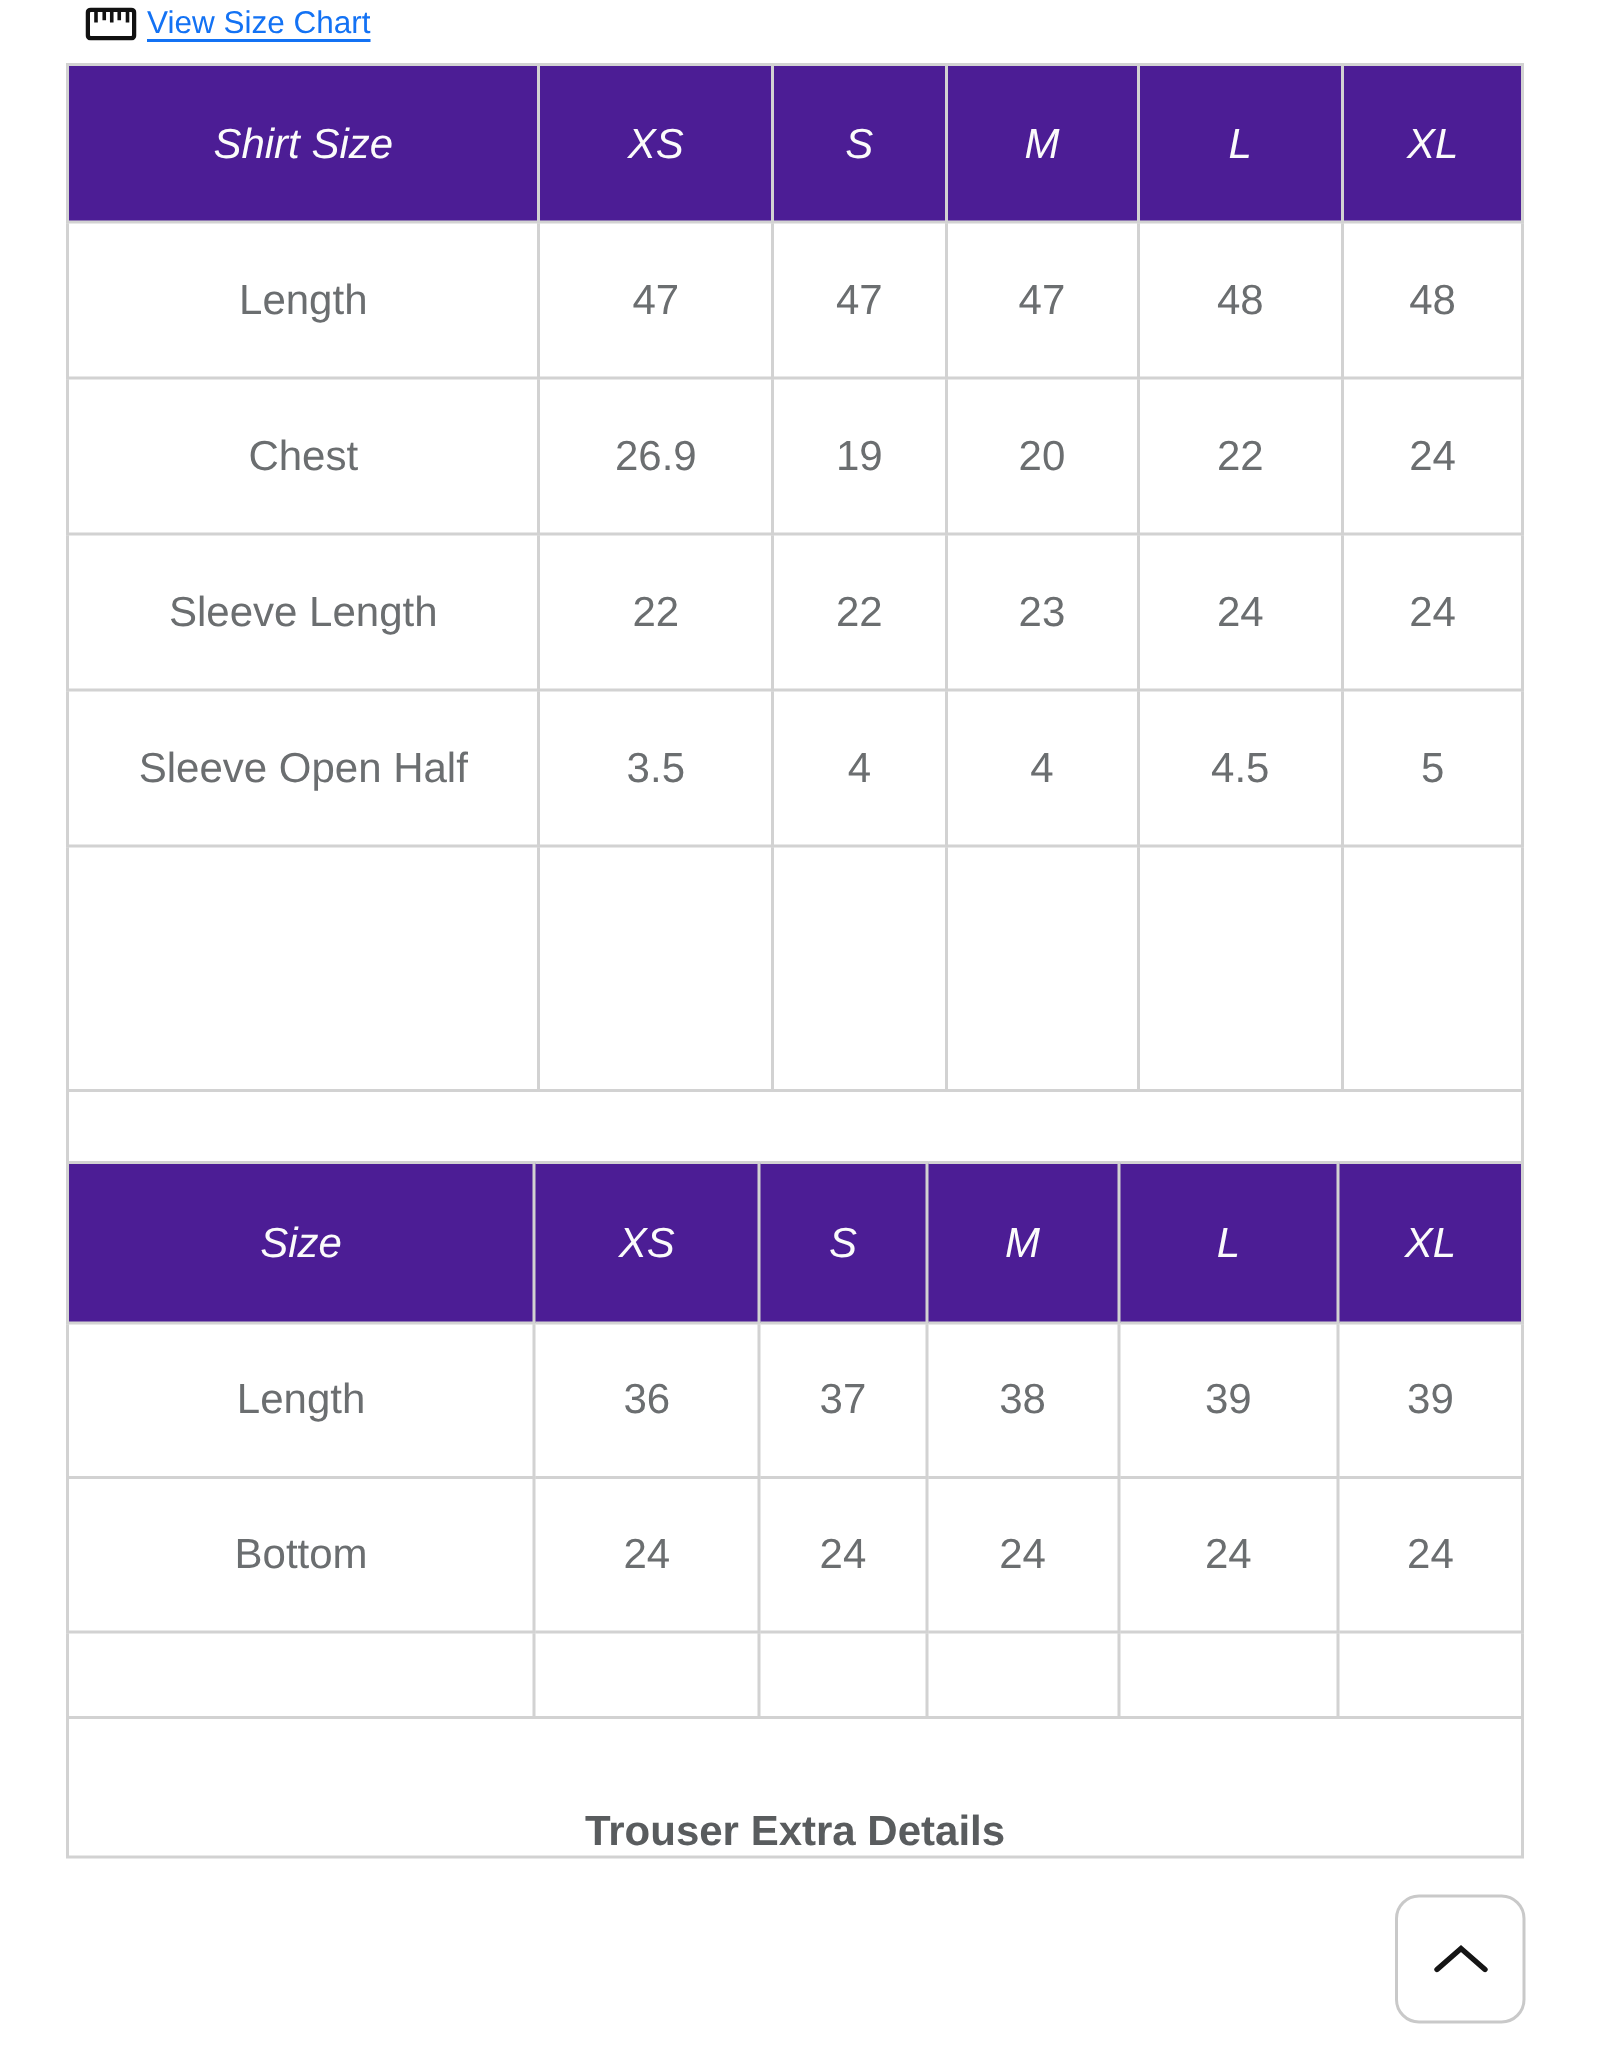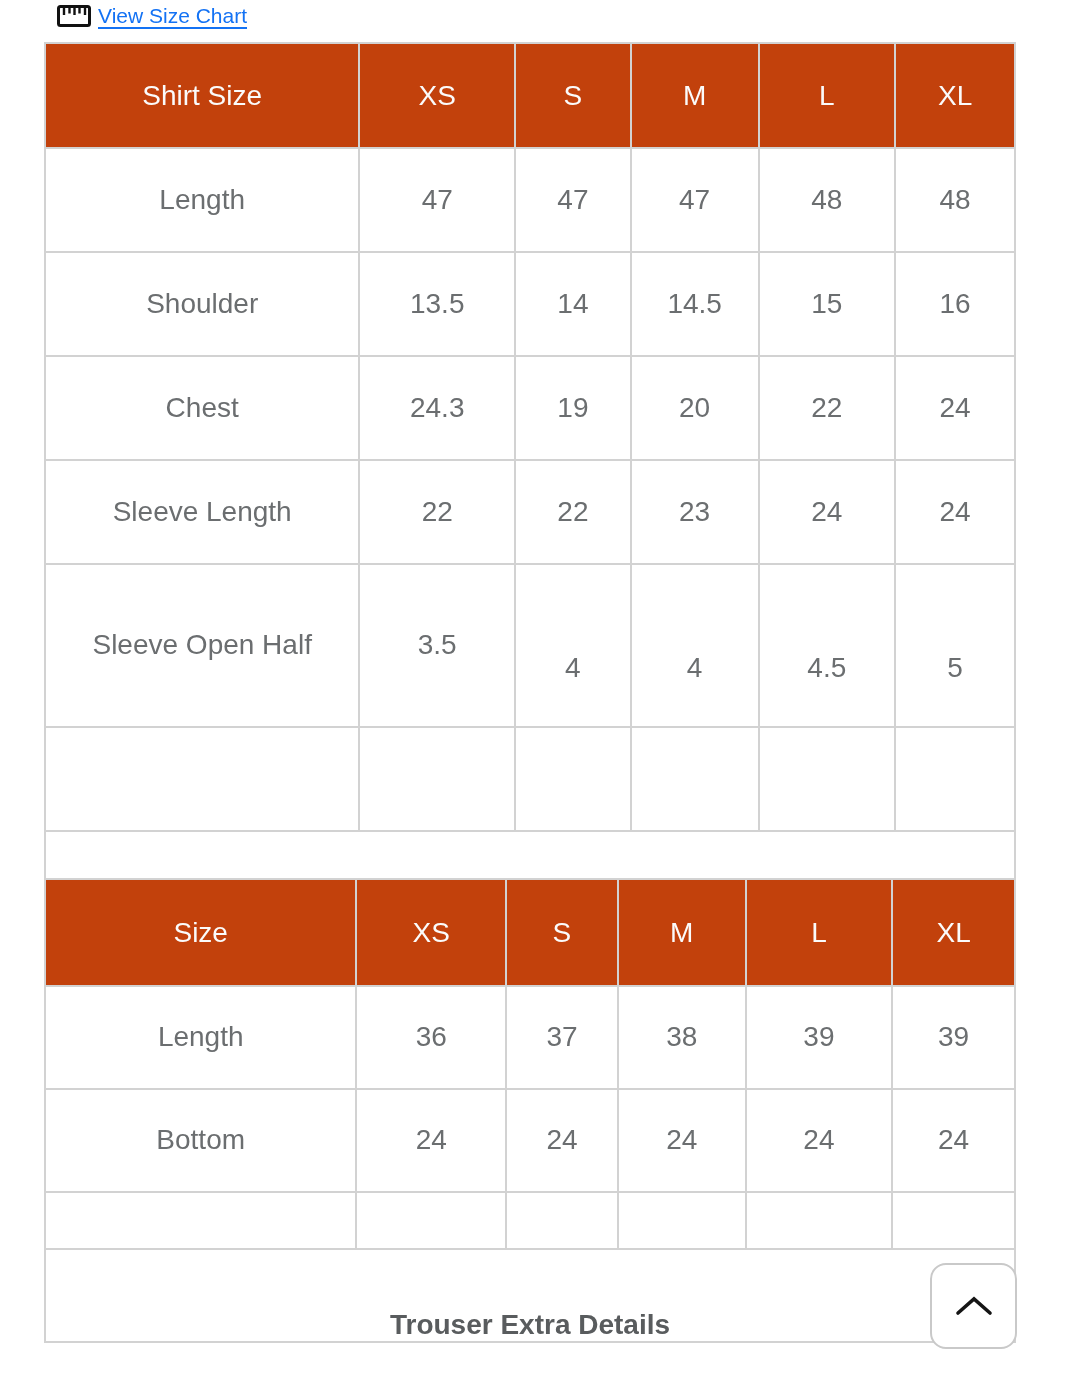--- a/index.html
+++ b/index.html
@@ -46,22 +46,23 @@
     table-layout: fixed;
   }
   .size-table th, .size-table td {
     border: 2px solid #d2d2d2;
     text-align: center;
     vertical-align: middle;
     font-size: 28px;
     font-weight: 400;
   }
   .size-table thead th {
-    background: #c2410c;
+    background: #4c1d95;
     color: #fbfbfb;
+    font-style: italic;
   }
   .size-table td { color: #6b6e70; border-radius: 19px; }
   .cell-text { display: inline-block; line-height: 1.3; }
 
   
   #table-0 .c0 { width: 32.41%; }
   #table-0 .c1 { width: 16.05%; }
   #table-0 .c2 { width: 11.93%; }
   #table-0 .c3 { width: 13.17%; }
   #table-0 .c4 { width: 14.09%; }
@@ -162,30 +163,22 @@
     <tbody>
         <tr>
           <td><span class="cell-text">Length</span></td>
           <td><span class="cell-text">47</span></td>
           <td><span class="cell-text">47</span></td>
           <td><span class="cell-text">47</span></td>
           <td><span class="cell-text">48</span></td>
           <td><span class="cell-text">48</span></td>
         </tr>
         <tr>
-          <td><span class="cell-text">Shoulder</span></td>
-          <td><span class="cell-text">13.5</span></td>
-          <td><span class="cell-text">14</span></td>
-          <td><span class="cell-text">14.5</span></td>
-          <td><span class="cell-text">15</span></td>
-          <td><span class="cell-text">16</span></td>
-        </tr>
-        <tr>
           <td><span class="cell-text">Chest</span></td>
-          <td><span class="cell-text">24.3</span></td>
+          <td><span class="cell-text">26.9</span></td>
           <td><span class="cell-text">19</span></td>
           <td><span class="cell-text">20</span></td>
           <td><span class="cell-text">22</span></td>
           <td><span class="cell-text">24</span></td>
         </tr>
         <tr>
           <td><span class="cell-text">Sleeve Length</span></td>
           <td><span class="cell-text">22</span></td>
           <td><span class="cell-text">22</span></td>
           <td><span class="cell-text">23</span></td>

